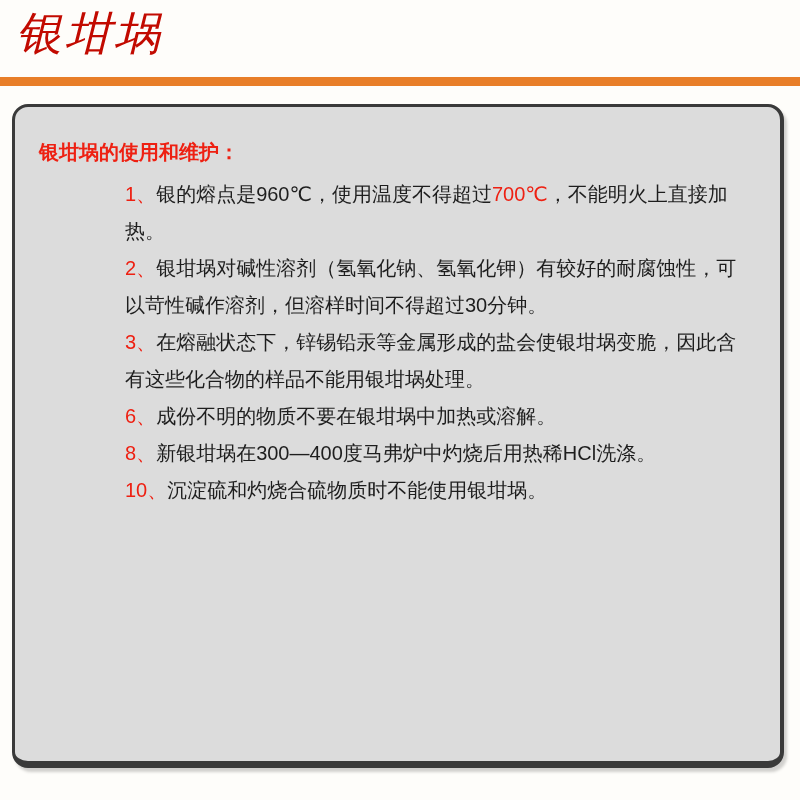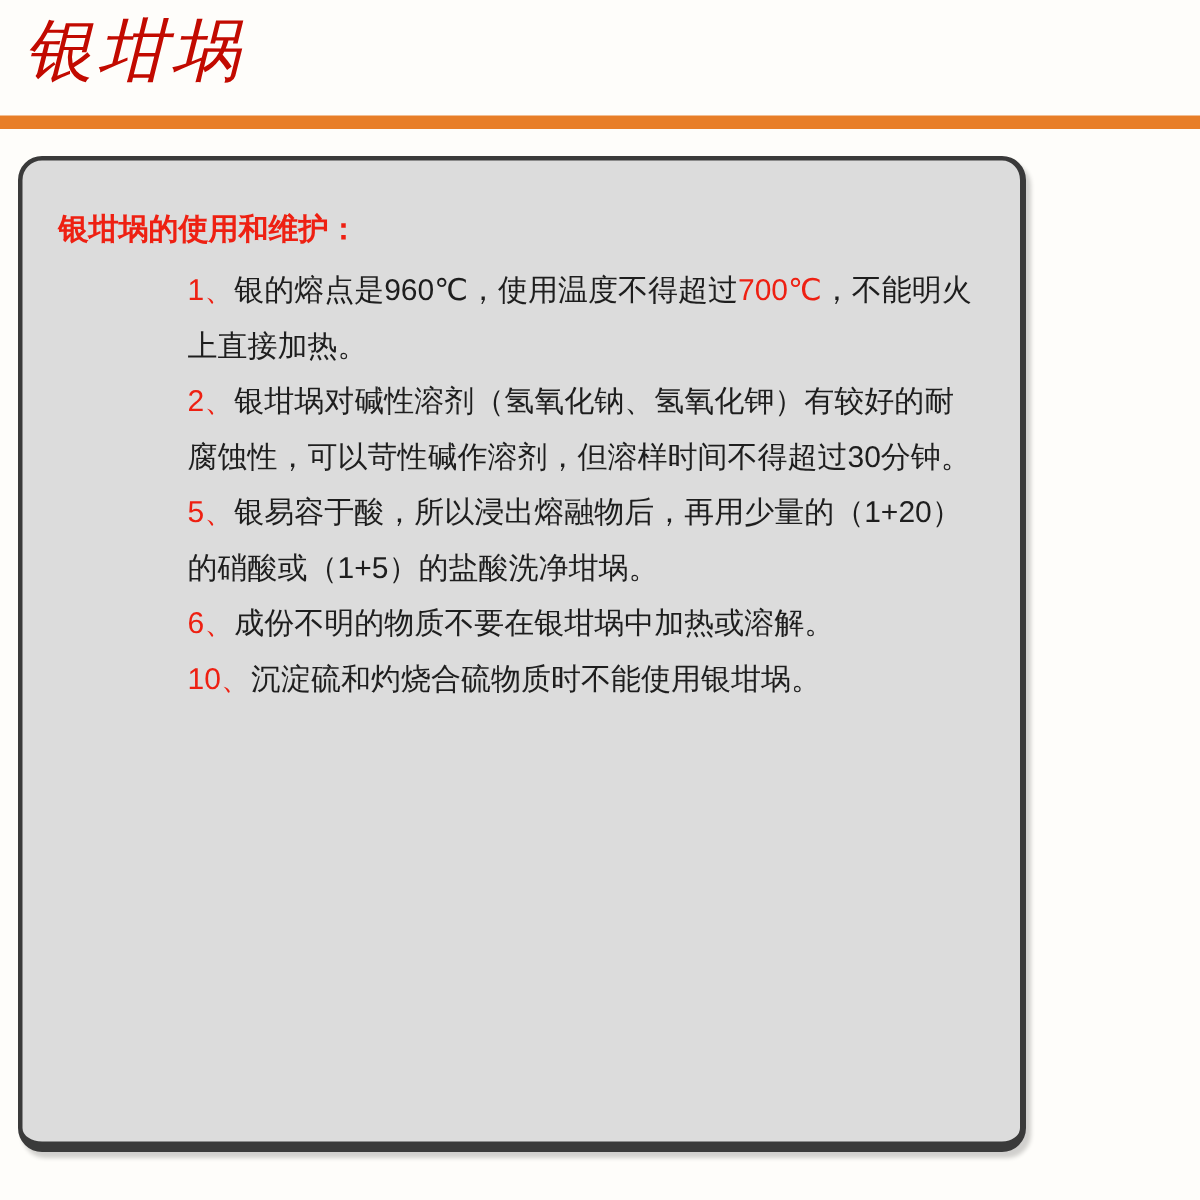--- a/index.html
+++ b/index.html
@@ -38,21 +38,21 @@
     left: 0;
     top: 77px;
     width: 800px;
     height: 9px;
     background: var(--accent-orange);
   }
   .content-box {
     position: absolute;
     left: 12px;
     top: 104px;
-    width: 672px;
+    width: 772px;
     height: 664px;
     background: var(--box-bg);
     border: 3px solid var(--box-border);
     border-right-width: 4px;
     border-bottom-width: 7px;
     border-radius: 16px;
     box-shadow: 3px 4px 3px rgba(0,0,0,0.18);
   }
   .box-heading {
     margin: 32px 0 10px 24px;
@@ -77,18 +77,19 @@
 <div>
   <h1 class="header-title">银坩埚</h1>
 
   <div class="accent-bar"></div>
 
   <div class="content-box">
     <h2 class="box-heading">银坩埚的使用和维护：</h2>
     <ol class="item-list">
         <li><span class="num">1、</span><span><span>银的熔点是960℃，使用温度不得超过</span><span class="red">700℃</span><span>，不能明火上直接加热。</span></span></li>
         <li><span class="num">2、</span><span><span>银坩埚对碱性溶剂（氢氧化钠、氢氧化钾）有较好的耐腐蚀性，可以苛性碱作溶剂，但溶样时间不得超过30分钟。</span></span></li>
-        <li><span class="num">5、</span><span><span>银易容于酸，所以浸出熔融物后，再用少量的（1+20）的硝酸或（1+5）的盐酸洗净坩埚。</span></span></li>
+        <li><span class="num">3、</span><span><span>在熔融状态下，锌锡铅汞等金属形成的盐会使银坩埚变脆，因此含有这些化合物的样品不能用银坩埚处理。</span></span></li>
         <li><span class="num">6、</span><span><span>成份不明的物质不要在银坩埚中加热或溶解。</span></span></li>
+        <li><span class="num">8、</span><span><span>新银坩埚在300—400度马弗炉中灼烧后用热稀HCl洗涤。</span></span></li>
         <li><span class="num">10、</span><span><span>沉淀硫和灼烧合硫物质时不能使用银坩埚。</span></span></li>
       </ol>
   </div>
 </div>
 
 </body></html>

